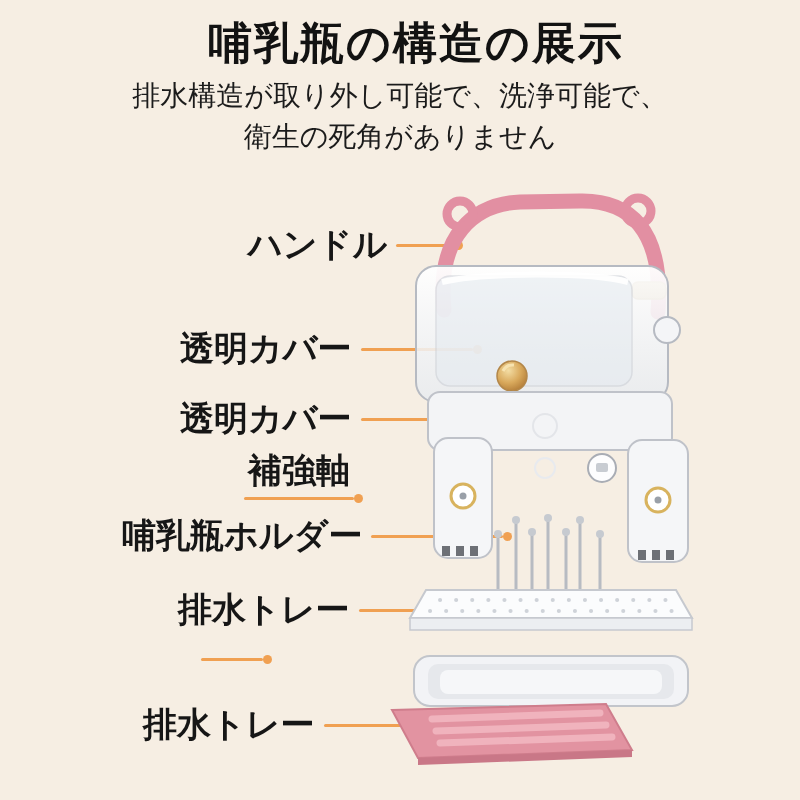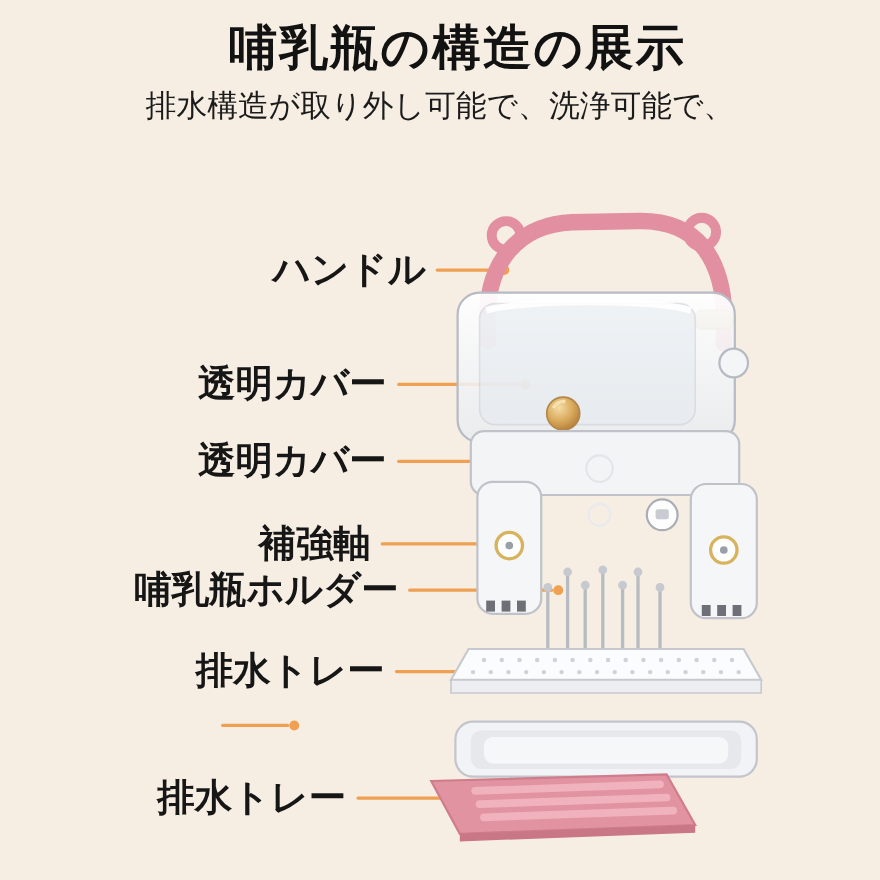--- a/index.html
+++ b/index.html
@@ -27,37 +27,38 @@
     position:absolute; display:flex; align-items:center;
     font-size:34px; font-weight:600; white-space:nowrap; color:#161616;
   }
   .leader { display:flex; align-items:center; margin-left:9px; }
   .leader .line { height:3px; background:#f0a052; border-radius:2px; }
   .leader .dot { width:9px; height:9px; border-radius:50%; background:#f0a052; }
 
   .r1 { top:222px; left:248px; } .r1 .line { width:58px; }
   .r2 { top:326px; left:180px; } .r2 .line { width:112px; }
   .r3 { top:396px; left:180px; } .r3 .line { width:112px; }
-  .r4 { top:471px; left:235px; } .r4 .line { width:110px; }
+  .r4 { top:448px; left:235px;flex-direction:column; } .r4 .line { width:110px; }
   .r5 { top:513px; left:122px; } .r5 .line { width:132px; }
   .r6 { top:587px; left:178px; } .r6 .line { width:88px; }
   .r7 { top:655px; left:192px; } .r7 .line { width:62px; }
   .r8 { top:702px; left:143px; } .r8 .line { width:86px; }
 
   .illustration { position:absolute; left:380px; top:180px; width:340px; height:600px; }
 </style>
 </head>
 <body>
 
 <div class="canvas">
 
   <h1 class="title">哺乳瓶の構造の展示</h1>
 
   <div class="subtitle">
     <div>排水構造が取り外し可能で、洗浄可能で、</div>
+    <div>衛生の死角がありません</div>
   </div>
 
   <div class="label-row r1">
     <span>ハンドル</span>
     <span class="leader">
         <span class="line"></span>
         <span class="dot"></span>
       </span>
   </div>
   <div class="label-row r2">

